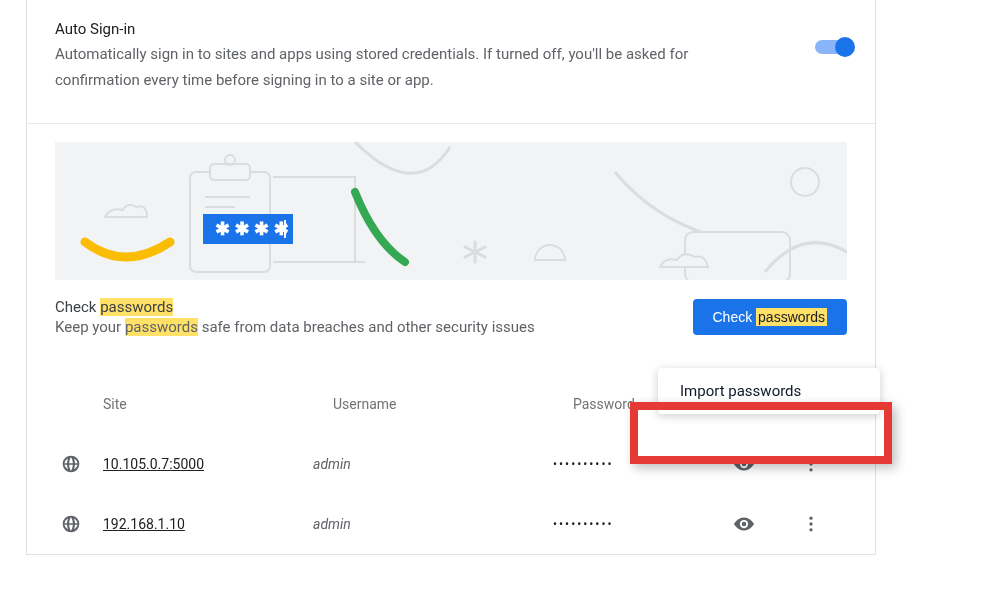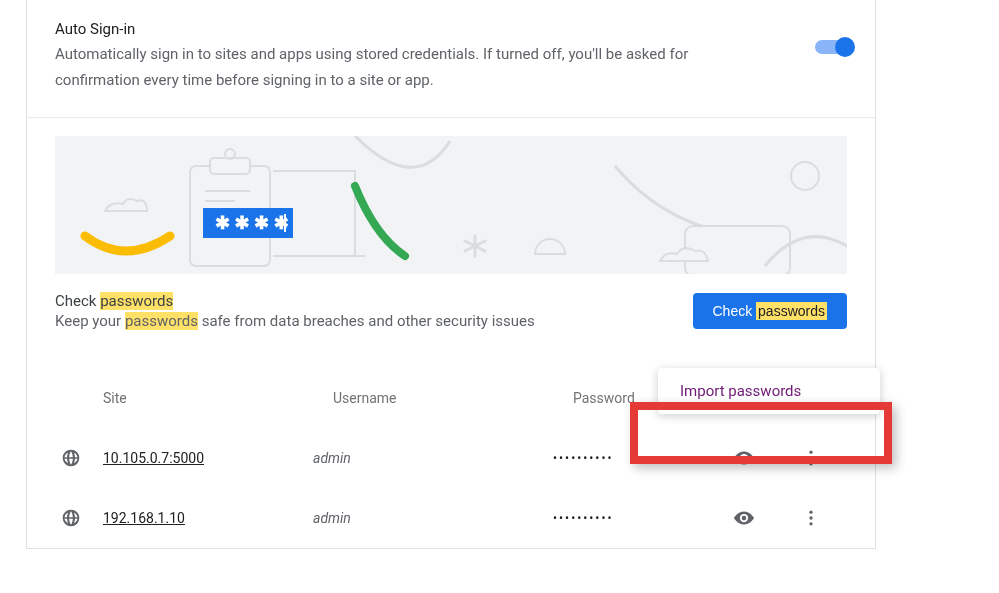--- a/index.html
+++ b/index.html
@@ -11,21 +11,21 @@
       overflow: hidden;
     }
     .card {
       width: 850px;
       margin-left: 26px;
       border: 1px solid #e0e0e0;
       border-top: none;
       background: #fff;
     }
     .section-auto-signin {
-      padding: 20px 24px 24px 28px;
+      padding: 20px 24px 30px 28px;
       display: flex;
       justify-content: space-between;
       align-items: flex-start;
       border-bottom: 1px solid #e8eaed;
     }
     .auto-signin-text { flex: 1; padding-right: 40px; }
     .auto-signin-title {
       font-size: 15px;
       color: #202124;
       margin-bottom: 4px;
@@ -150,21 +150,21 @@
       left: 658px;
       width: 222px;
       background: #fff;
       box-shadow: 0 2px 10px rgba(0,0,0,0.2);
       border-radius: 4px;
       z-index: 10;
     }
     .menu-item {
       padding: 14px 22px;
       font-size: 15px;
-      color: #701a75;
+      color: #0f172a;
       cursor: pointer;
     }
     .menu-item.highlighted {
       background: #bdbdbd;
     }
     .red-box {
       position: absolute;
       top: 402px;
       left: 630px;
       width: 262px;

